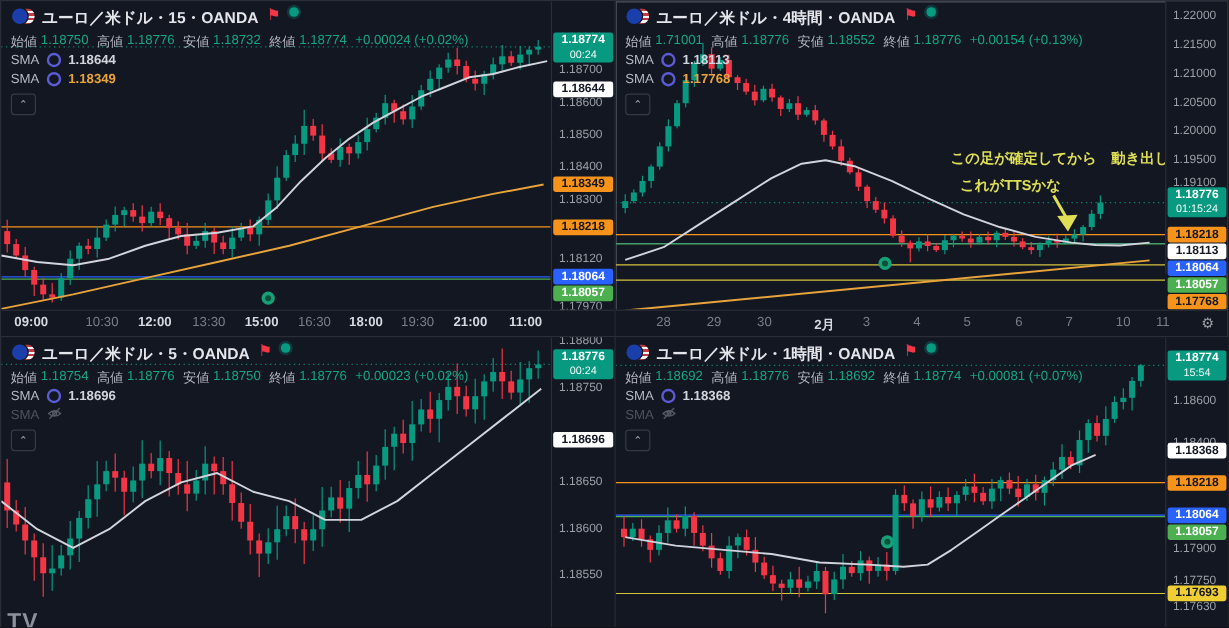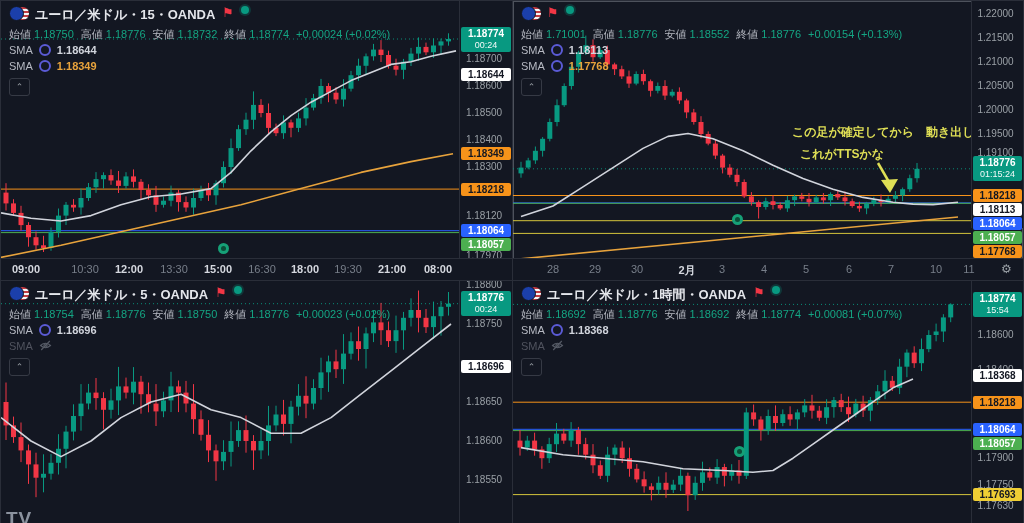--- a/index.html
+++ b/index.html
@@ -211,21 +211,21 @@
       <div class="taxis" style="top: 257px;">
         <div class="tlabel major" style="left: 25px;">09:00</div>
         <div class="tlabel" style="left: 84px;">10:30</div>
         <div class="tlabel major" style="left: 128px;">12:00</div>
         <div class="tlabel" style="left: 173px;">13:30</div>
         <div class="tlabel major" style="left: 217px;">15:00</div>
         <div class="tlabel" style="left: 261px;">16:30</div>
         <div class="tlabel major" style="left: 304px;">18:00</div>
         <div class="tlabel" style="left: 347px;">19:30</div>
         <div class="tlabel major" style="left: 391px;">21:00</div>
-        <div class="tlabel major" style="left: 437px;">08:00</div>
+        <div class="tlabel major" style="left: 437px;">11:00</div>
       </div>
       <div class="hdr">
         <div class="row1">
           <div class="pairlogo">
             <i class="eu"></i>
             <i class="us"></i>
           </div>
           <div class="ptitle">ユーロ／米ドル・15・OANDA</div>
           <div class="flagic">⚑</div>
           <div class="dot"></div>
@@ -430,20 +430,21 @@
         <div class="tlabel" style="left: 423px;">10</div>
         <div class="tlabel" style="left: 456px;">11</div>
         <div class="gear" style="left: 488px;">⚙</div>
       </div>
       <div class="hdr">
         <div class="row1">
           <div class="pairlogo">
             <i class="eu"></i>
             <i class="us"></i>
           </div>
+          <div class="ptitle">ユーロ／米ドル・4時間・OANDA</div>
           <div class="flagic">⚑</div>
           <div class="dot"></div>
         </div>
         <div class="orow">
           <div class="lb">始値</div>
           <div class="vl">1.71001</div>
           <div class="lb">高値</div>
           <div class="vl">1.18776</div>
           <div class="lb">安値</div>
           <div class="vl">1.18552</div>

